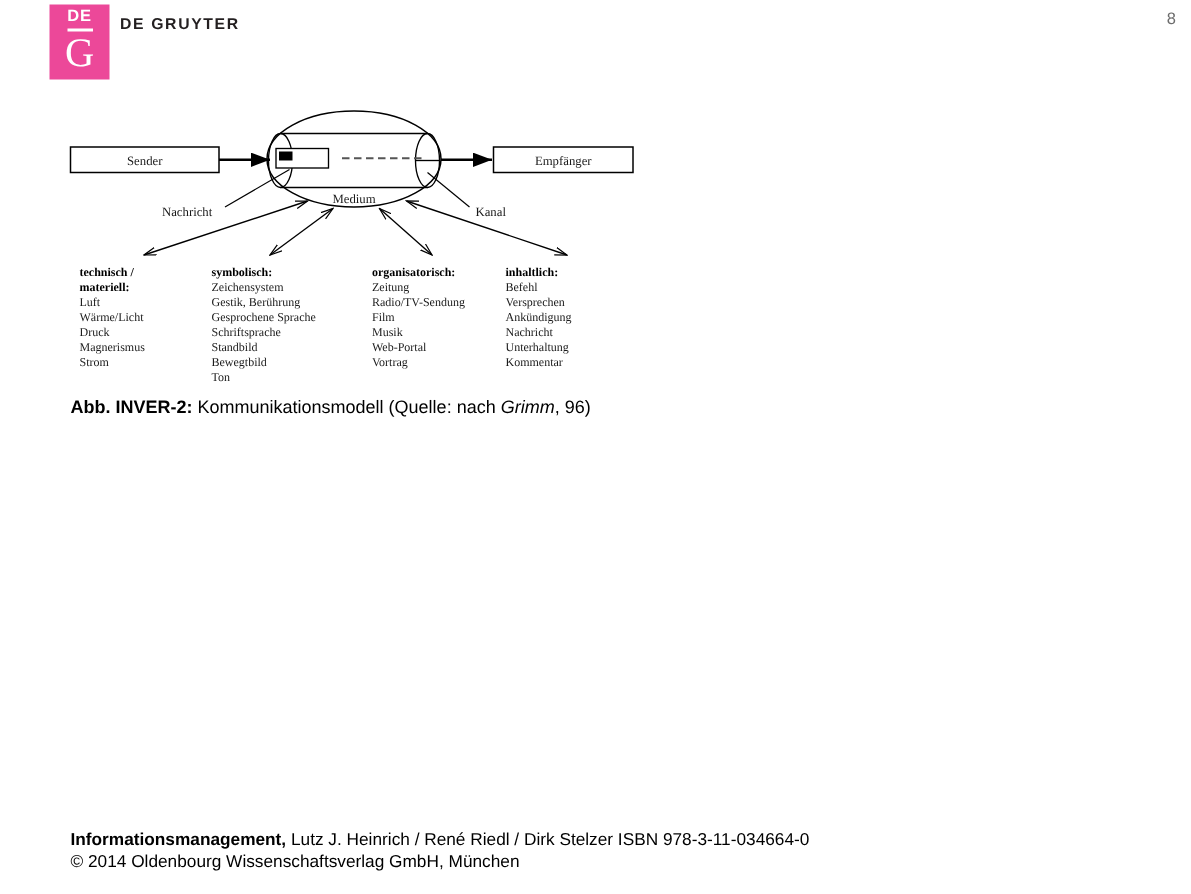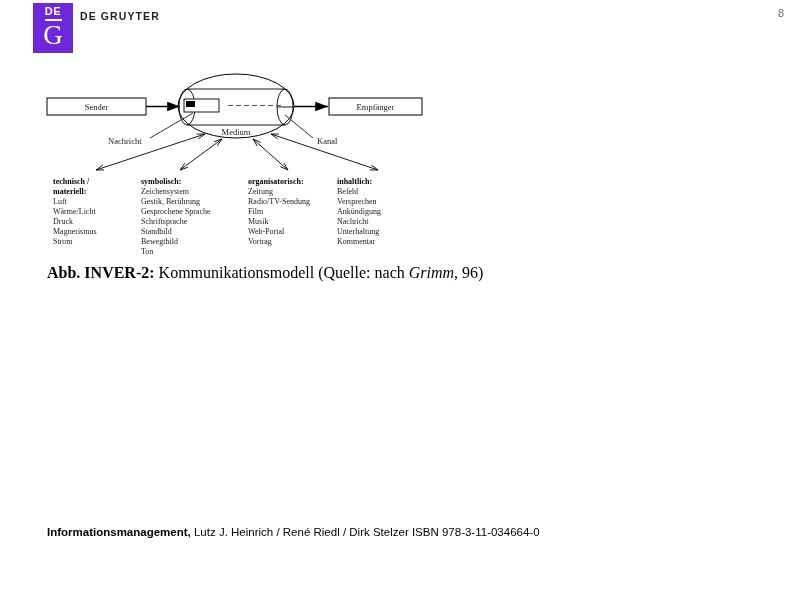--- a/index.html
+++ b/index.html
@@ -16,21 +16,21 @@
     overflow: hidden;
   }
 
   
   #header-logo-block {
     position: absolute;
     left: 33px;
     top: 3px;
     width: 40px;
     height: 50px;
-    background: #6d28d9;
+    background: #ec4899;
     color: #ffffff;
     display: flex;
     flex-direction: column;
     align-items: center;
     justify-content: flex-start;
   }
   #logo-de {
     font-size: 11px;
     font-weight: bold;
     letter-spacing: 0.5px;
@@ -84,33 +84,32 @@
     font-family: "Liberation Serif", serif;
     fill: #000000;
     font-weight: bold;
   }
 
   
   #figure-caption {
     position: absolute;
     left: 47px;
     top: 264px;
-    font-size: 16px;
+    font-size: 12px;
     color: #000000;
     white-space: nowrap;
-    font-family: Liberation Serif, serif;
   }
   #figure-caption .cap-label { font-weight: bold; }
   #figure-caption .cap-italic { font-style: italic; }
 
   
   #footer {
     position: absolute;
     left: 47px;
-    top: 525px;
+    top: 553px;
     width: 700px;
     font-size: 11.5px;
     line-height: 15px;
     color: #000000;
   }
   #footer .foot-bold { font-weight: bold; }
 </style>
 </head>
 <body>
 
@@ -220,13 +219,14 @@
       <text class="fig-text" x="337" y="174" font-size="8">Unterhaltung</text>
       <text class="fig-text" x="337" y="184" font-size="8">Kommentar</text>
     </g>
   </svg>
 </div>
 
 <div id="figure-caption"><span class="cap-label">Abb. INVER-2:</span><span> Kommunikationsmodell (Quelle: nach </span><span class="cap-italic">Grimm</span><span>, 96)</span></div>
 
 <div id="footer">
   <div><span class="foot-bold">Informationsmanagement,</span><span> Lutz J. Heinrich / René Riedl / Dirk Stelzer ISBN 978-3-11-034664-0</span></div>
+  <div>© 2014 Oldenbourg Wissenschaftsverlag GmbH, München</div>
 </div>
 
 </body></html>

